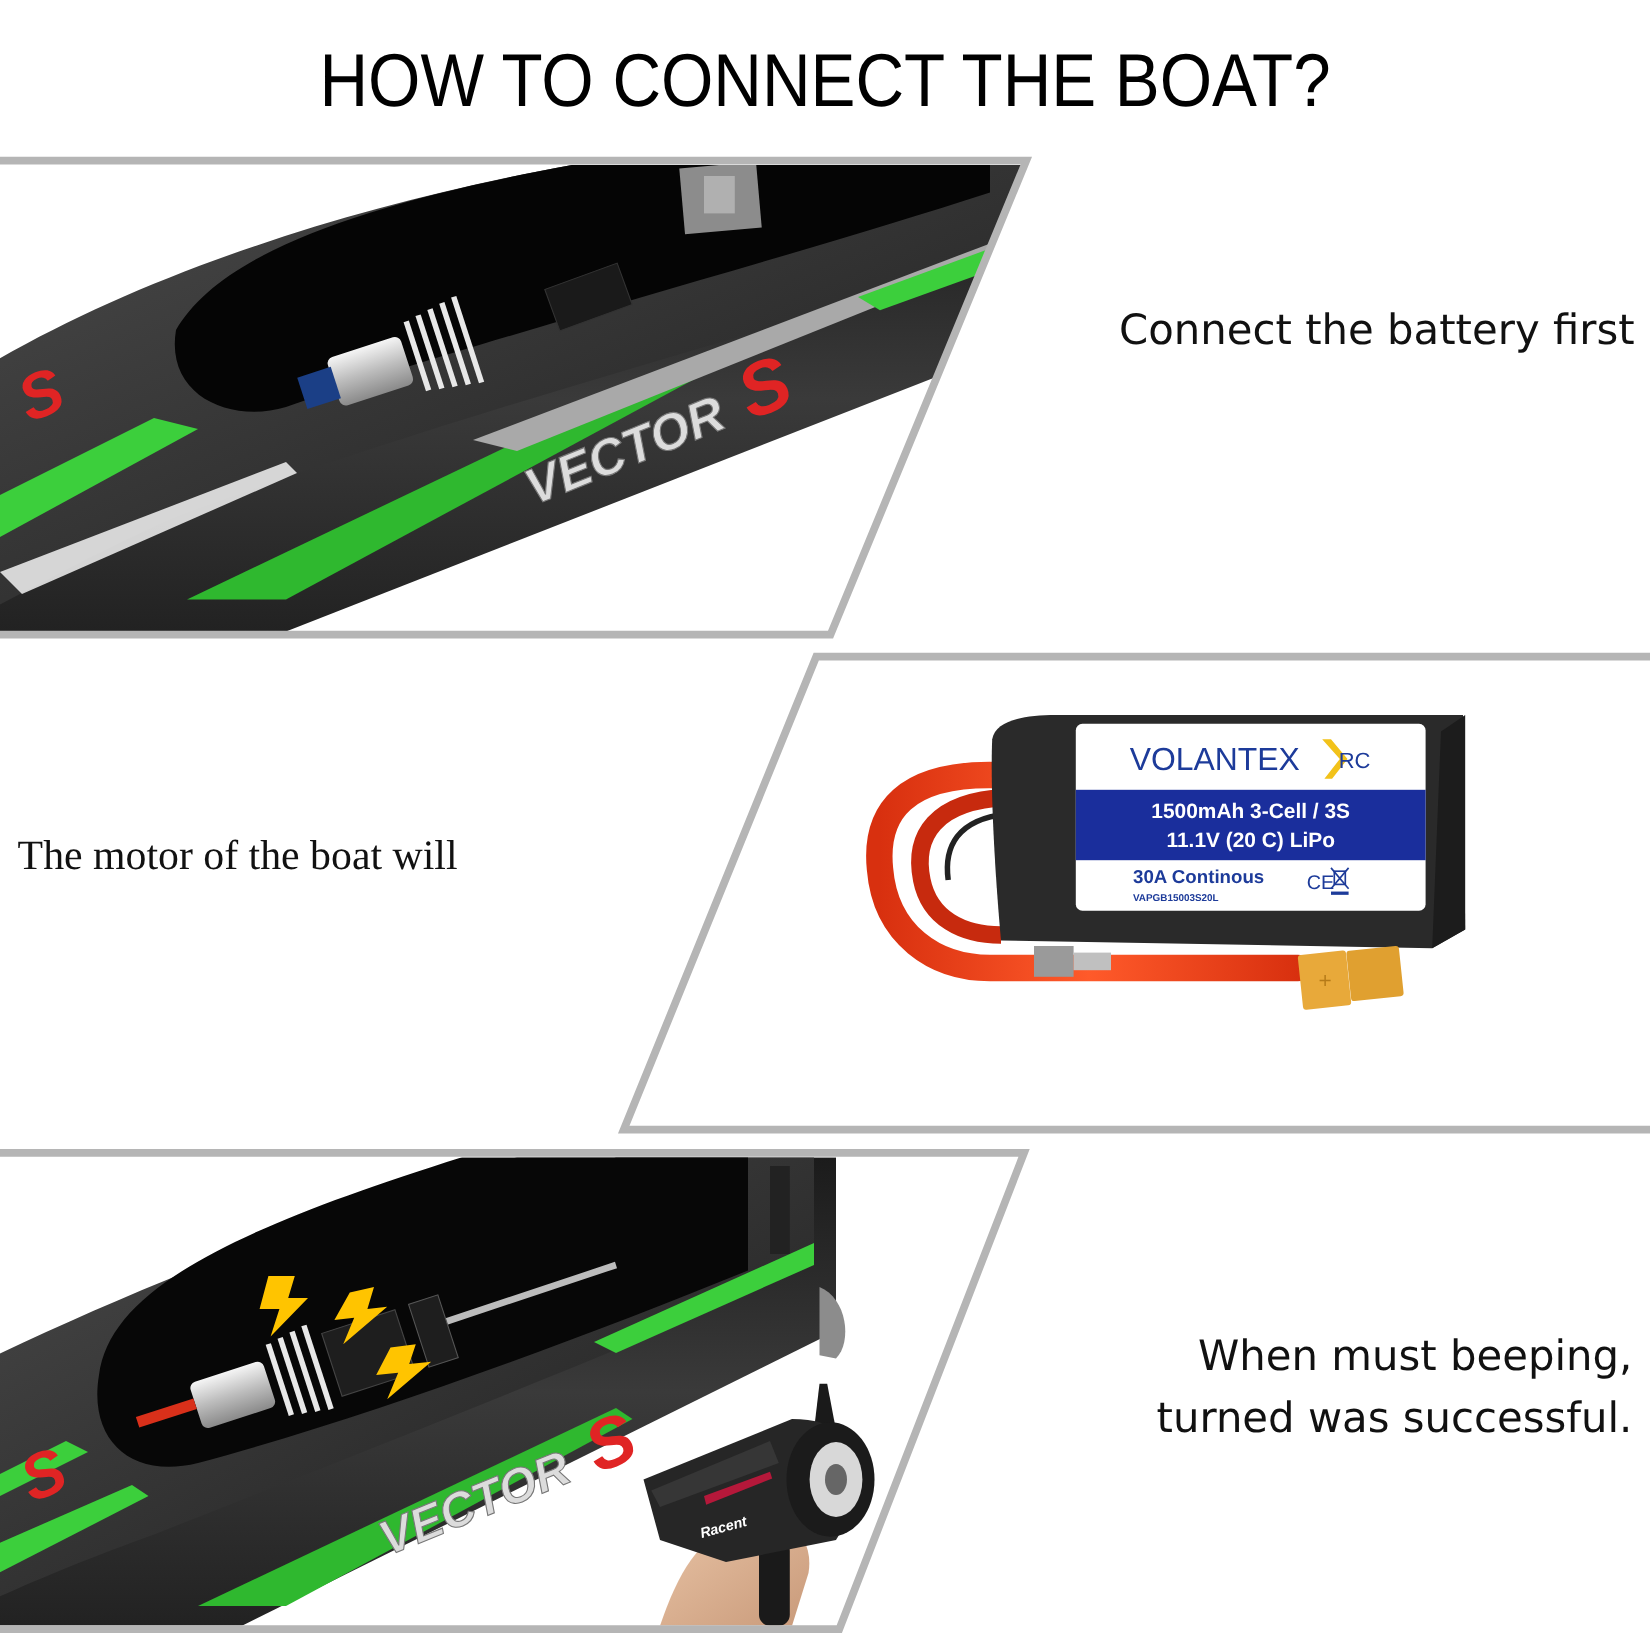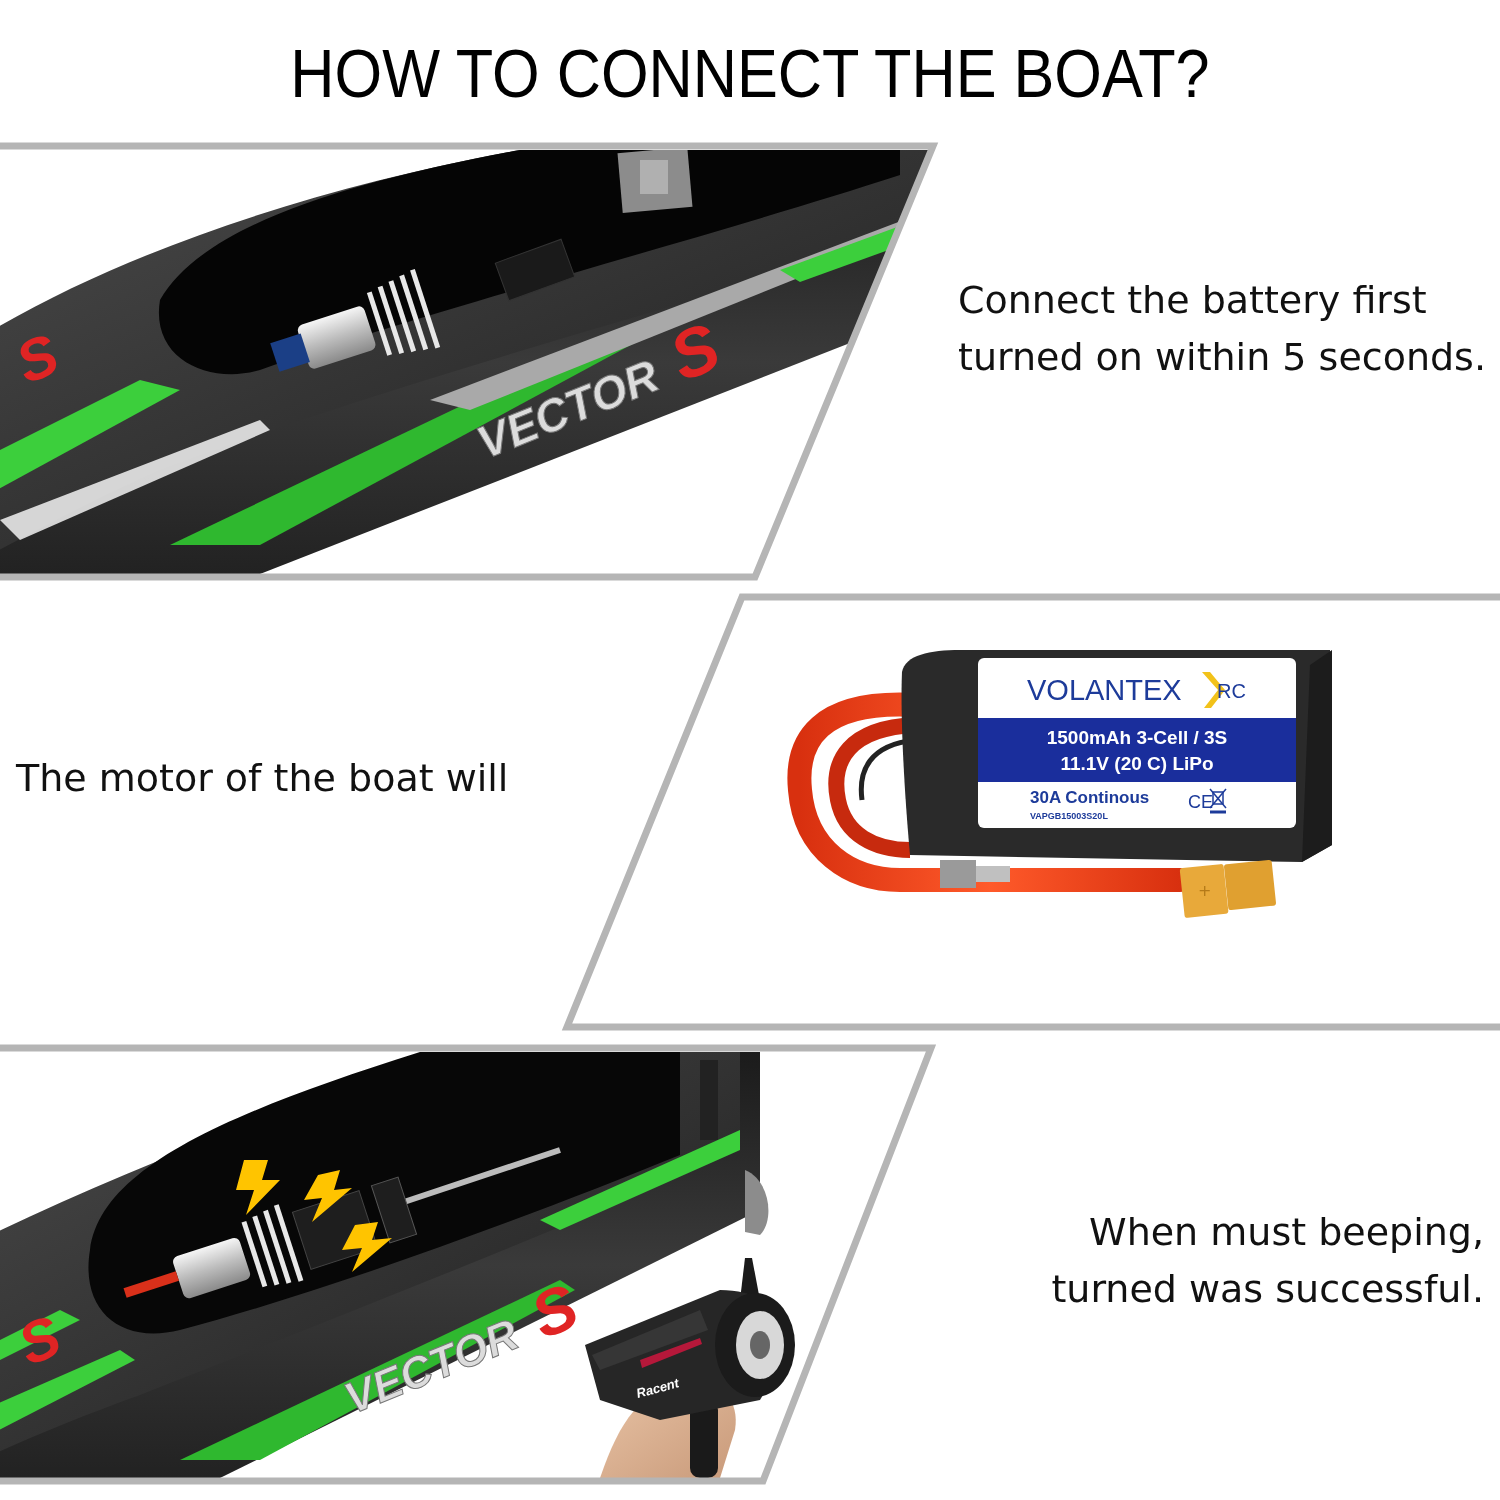--- a/index.html
+++ b/index.html
@@ -8,22 +8,22 @@
     position: absolute; left: 0; top: 28px; width: 1500px; text-align: center;
     font-family: "Liberation Sans", sans-serif; font-size: 68px; font-weight: 400;
     letter-spacing: 0px; transform: scaleX(0.9); transform-origin: center; line-height: 90px;
   }
   .frame { position: absolute; left: 0; top: 0; width: 1500px; height: 1500px; pointer-events: none; }
   .art { position: absolute; left: 0; top: 0; width: 1500px; height: 1500px; }
   .caption {
     position: absolute; font-family: "DejaVu Sans", sans-serif; font-size: 38px; line-height: 57px; color: #111;
   }
   .caption div { white-space: nowrap; }
-  .cap1 { right: 14px; top: 272px; text-align: left; }
-  .cap2 { left: 16px; top: 750px; text-align: center; }
+  .cap1 { right: 14px; top: 272px; text-align: center; }
+  .cap2 { left: 16px; top: 750px; text-align: center; font-family: Liberation Serif, serif; }
   .cap3 { right: 16px; top: 1204px; text-align: right; }
   .label-text { font-family: "Liberation Sans", sans-serif; }
 </style>
 </head>
 <body>
 
 <div class="title">HOW TO CONNECT THE BOAT?</div>
 
 <svg class="art" viewBox="0 0 1500 1500" xmlns="http://www.w3.org/2000/svg">
   <defs>
@@ -193,21 +193,20 @@
 <svg class="frame" viewBox="0 0 1500 1500" xmlns="http://www.w3.org/2000/svg">
   <g fill="none" stroke="#b5b5b5" stroke-width="7" stroke-linejoin="miter">
     <polyline points="-10,146 933,146 755,577 -10,577"></polyline>
     <polyline points="1510,597 742,597 567,1027 1510,1027"></polyline>
     <polyline points="-10,1048 931,1048 763,1481 -10,1481"></polyline>
   </g>
 </svg>
 
 <div class="caption cap1">
   <div>Connect the battery first</div>
-  <div>turned on within 5 seconds.</div>
 </div>
 
 <div class="caption cap2">
   <div>The motor of the boat will</div>
 </div>
 
 <div class="caption cap3">
   <div>When must beeping,</div>
   <div>turned was successful.</div>
 </div>

